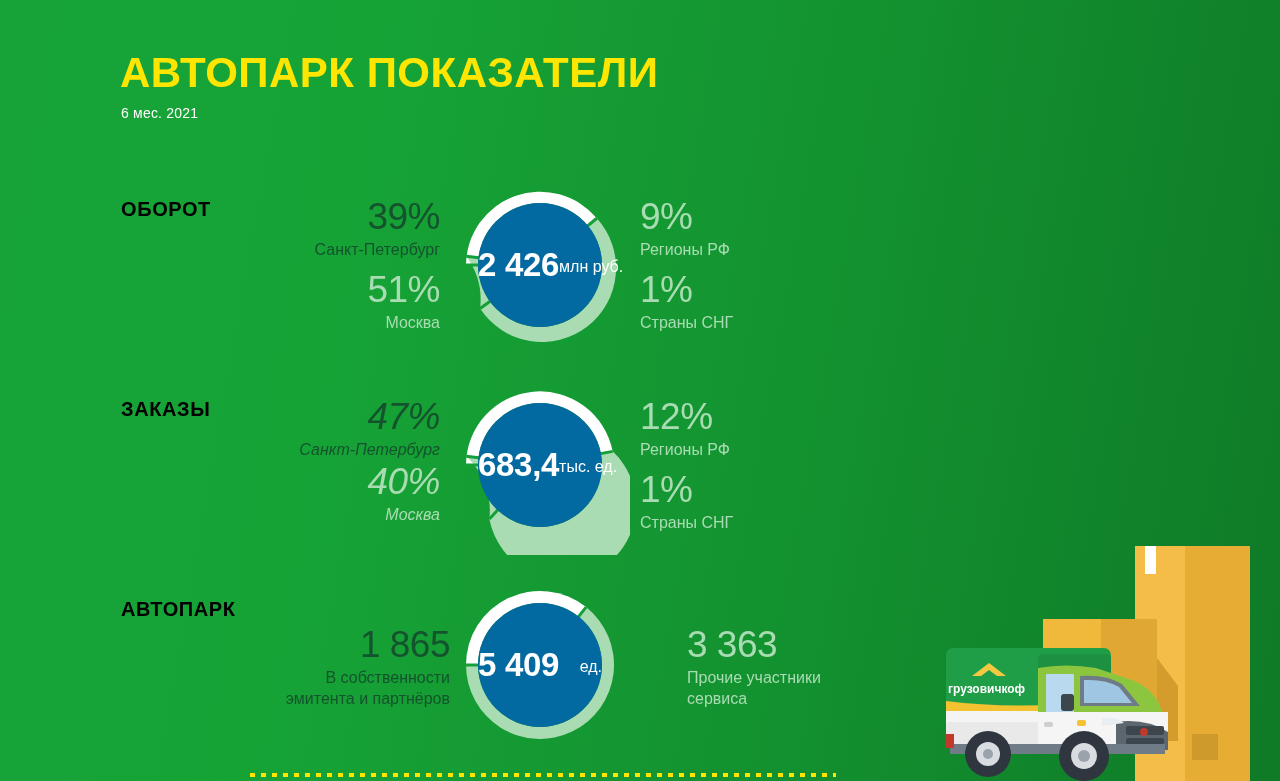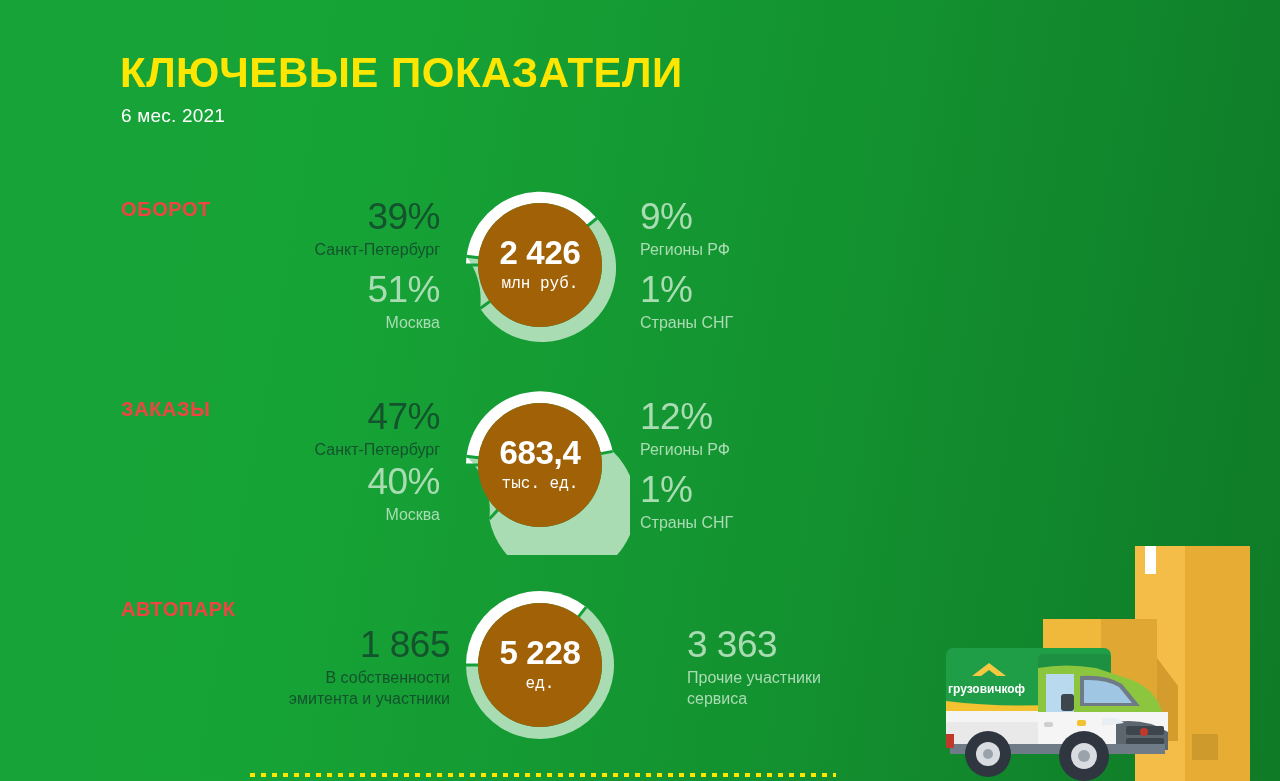--- a/index.html
+++ b/index.html
@@ -12,28 +12,28 @@
   .stage{position:absolute;inset:0;}
 
   
   .title{
     position:absolute;left:120px;top:52px;
     font-size:42px;font-weight:bold;letter-spacing:.5px;
     color:#ffe600;line-height:1;white-space:nowrap;
   }
   .subtitle{
     position:absolute;left:121px;top:105px;
-    font-size:19px;color:#ffffff;font-weight:400;letter-spacing:.2px;
+    font-size:14px;color:#ffffff;font-weight:400;letter-spacing:.2px;
   }
 
   
   .section{position:absolute;left:0;width:100%;height:200px;}
   .sec-label{
     position:absolute;left:121px;
-    font-size:20px;font-weight:bold;color:#ef4444;letter-spacing:.6px;
+    font-size:20px;font-weight:bold;color:#000000;letter-spacing:.6px;
     white-space:nowrap;
   }
 
   .side{position:absolute;width:230px;}
   .side.left{right:auto;text-align:right;}
   .side.right{text-align:left;}
 
   .stat{margin:0;}
   .stat .num{
     font-size:37px;line-height:44px;font-weight:400;
@@ -45,46 +45,46 @@
   }
   .stat .cap.two{white-space:normal;}
   .white .num,.white .cap{color:#14532d;}
   .pale  .num,.pale  .cap{color:#a9dcb2;}
 
   
   .donut{position:absolute;width:180px;height:180px;}
   .donut svg{position:absolute;inset:0;width:180px;height:180px;}
   .donut .hub{
     position:absolute;left:28px;top:28px;width:124px;height:124px;
-    border-radius:50%;background:#a16207;
-    display:flex;flex-direction:column;align-items:center;justify-content:center;
+    border-radius:50%;background:#0369a1;
+    display:flex;flex-direction:row;align-items:center;justify-content:space-between;
   }
   .hub .big{
     font-size:33px;font-weight:bold;color:#ffffff;line-height:34px;
     letter-spacing:-.3px;white-space:nowrap;
   }
   .hub .unit{
-    font-size:16px;color:#ffffff;line-height:20px;margin-top:4px;white-space:nowrap;font-family:Liberation Mono, monospace;
+    font-size:16px;color:#ffffff;line-height:20px;margin-top:4px;white-space:nowrap;
   }
 
   
   .road{
     position:absolute;left:250px;top:773px;width:586px;height:4px;
     background-image:repeating-linear-gradient(to right,#ffe600 0 5px,transparent 5px 11px);
   }
 
   
   .art{position:absolute;right:0;bottom:0;width:360px;height:245px;}
 </style>
 </head>
 <body>
 
 <div class="stage">
 
-  <div class="title">КЛЮЧЕВЫЕ ПОКАЗАТЕЛИ</div>
+  <div class="title">АВТОПАРК ПОКАЗАТЕЛИ</div>
   <div class="subtitle">6 мес. 2021</div>
 
   <div class="section" style="top:175px;">
     <div class="sec-label" style="top:23px;">ОБОРОТ</div>
 
     <div class="side left" style="left:210px;top:20px;">
       <div class="stat white">
         <div class="num">39%</div>
         <div class="cap">Санкт-Петербург</div>
       </div>
@@ -125,21 +125,21 @@
       <div class="stat pale" style="margin-top:8px;">
         <div class="num">1%</div>
         <div class="cap">Страны СНГ</div>
       </div>
     </div>
   </div>
 
   <div class="section" style="top:375px;">
     <div class="sec-label" style="top:23px;text-align:right;">ЗАКАЗЫ</div>
 
-    <div class="side left" style="left:210px;top:20px;">
+    <div class="side left" style="left:210px;top:20px;font-style:italic;">
       <div class="stat white">
         <div class="num">47%</div>
         <div class="cap">Санкт-Петербург</div>
       </div>
       <div class="stat pale" style="margin-top:0;">
         <div class="num">40%</div>
         <div class="cap">Москва</div>
       </div>
     </div>
 
@@ -177,38 +177,38 @@
     </div>
   </div>
 
   <div class="section" style="top:575px;">
     <div class="sec-label" style="top:23px;">АВТОПАРК</div>
 
     <div class="side left" style="left:220px;top:48px;">
       <div class="stat white">
         <div class="num">1 865</div>
         <div class="cap two" style="white-space:pre-line;">В собственности
-эмитента и участники</div>
+эмитента и партнёров</div>
       </div>
     </div>
 
     <div class="donut" style="left:450px;top:0px;">
       <svg viewBox="0 0 180 180">
 
         <path d="M 90 90 L 16 90 A 74 74 0 0 1 136.11 32.07 Z" fill="#ffffff"></path>
 
         <path d="M 90 90 L 136.11 32.07 A 74 74 0 1 1 16 90 Z" fill="#a9dcb2"></path>
         <g stroke="#14a038" stroke-width="3">
           <line x1="90" y1="90" x2="136.11" y2="32.07"></line>
           <line x1="90" y1="90" x2="16" y2="90"></line>
         </g>
         <circle cx="90" cy="90" r="62" fill="#179c43"></circle>
       </svg>
       <div class="hub">
-        <div class="big">5 228</div>
+        <div class="big">5 409</div>
         <div class="unit">ед.</div>
       </div>
     </div>
 
     <div class="side right" style="left:640px;top:48px;margin-left:47px;">
       <div class="stat pale">
         <div class="num">3 363</div>
         <div class="cap two" style="white-space:pre-line;">Прочие участники
 сервиса</div>
       </div>

